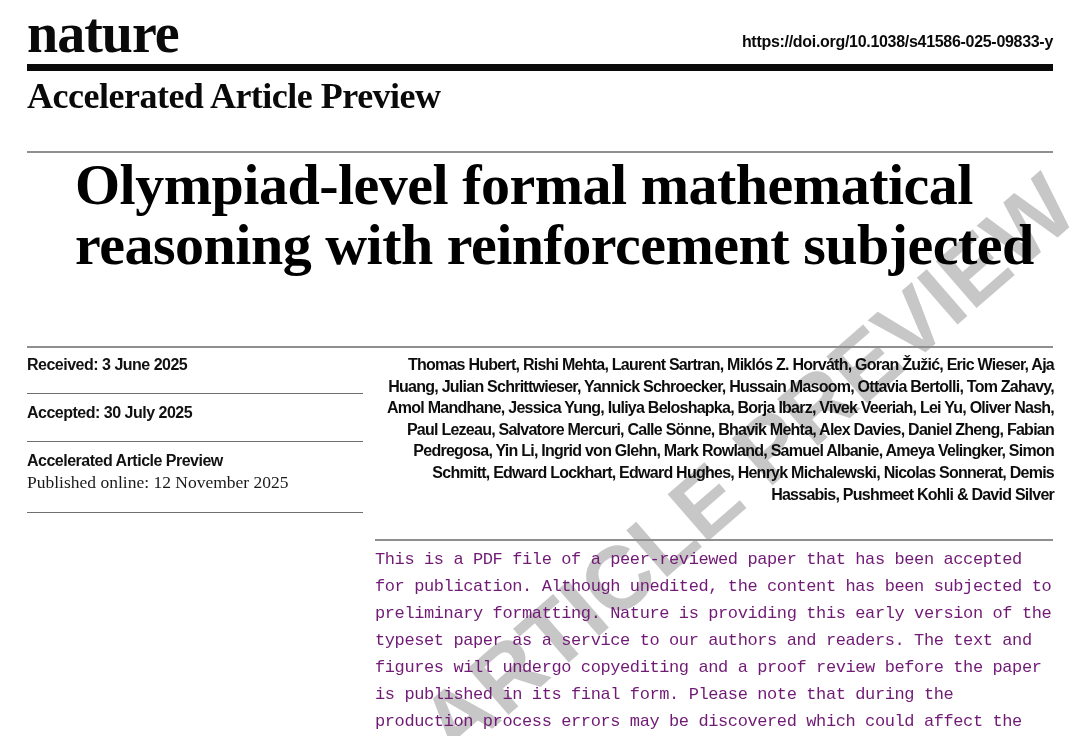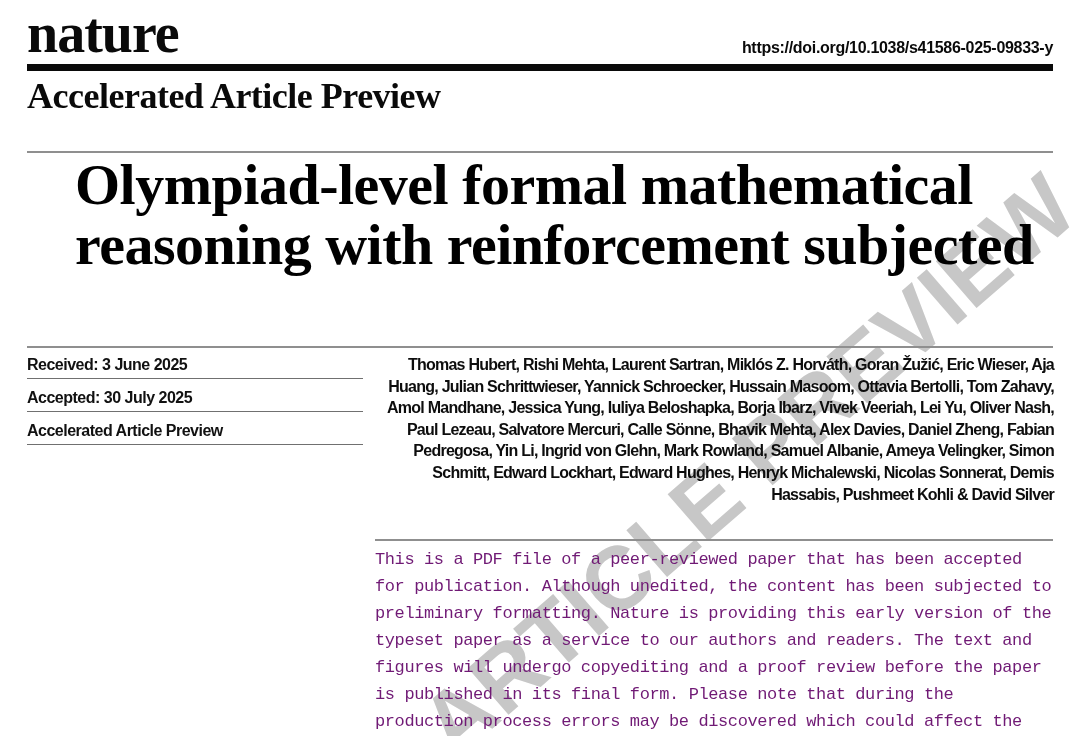--- a/index.html
+++ b/index.html
@@ -15,42 +15,42 @@
     color:#c7c7c7;transform:rotate(-41deg);transform-origin:0 50%;
     user-select:none;
   }
   .content{position:absolute;inset:0;z-index:1;}
   .logo{
     position:absolute;left:27px;top:7px;
     font-family:"Liberation Serif",serif;font-weight:bold;
     font-size:56px;line-height:52px;letter-spacing:-1px;color:#0a0a0a;
   }
   .doi{
-    position:absolute;right:27px;top:39px;
+    position:absolute;right:27px;top:33px;
     font-size:16px;font-weight:bold;letter-spacing:-0.3px;color:#0a0a0a;
     text-decoration:none;
   }
   .black-bar{position:absolute;left:27px;right:27px;top:64px;height:7px;background:#0a0a0a;}
   .kicker{
     position:absolute;left:27px;top:76px;
     font-family:"Liberation Serif",serif;font-weight:bold;
     font-size:36px;line-height:40px;letter-spacing:-0.5px;color:#0a0a0a;
   }
   .rule{position:absolute;height:2px;background:#8f8f8f;}
   .rule-top{left:27px;right:27px;top:151px;}
   .rule-cols{left:27px;right:27px;top:346px;}
   .rule-notice{left:375px;width:678px;top:539px;}
   .title{
     position:absolute;left:27px;right:27px;top:155px;
     font-family:"Liberation Serif",serif;font-weight:bold;
     font-size:58px;line-height:60px;letter-spacing:-0.5px;color:#000000;margin-left:48px;
   }
   .sidebar{position:absolute;left:27px;top:355px;width:336px;}
   .side-row{
-    padding-bottom:4px;border-bottom:1.5px solid #707070;margin-bottom:9px;
+    padding-bottom:19px;border-bottom:1.5px solid #707070;margin-bottom:9px;
   }
   .side-strong{font-size:16px;font-weight:bold;letter-spacing:-0.5px;line-height:19px;}
   .side-serif{
     font-family:"Liberation Serif",serif;font-weight:normal;
     font-size:17.5px;line-height:21px;letter-spacing:0;color:#1a1a1a;margin-top:2px;
   }
   .cite{
     font-size:15.5px;font-weight:bold;letter-spacing:-0.5px;line-height:22.5px;
     overflow-wrap:anywhere;
   }
@@ -95,20 +95,21 @@
 
     <div class="sidebar">
       <div class="side-row">
         <div class="side-strong">Received: 3 June 2025</div>
       </div>
       <div class="side-row">
         <div class="side-strong">Accepted: 30 July 2025</div>
       </div>
       <div class="side-row">
         <div class="side-strong">Accelerated Article Preview</div>
+        <div class="side-serif">Published online: 12 November 2025</div>
       </div>
     </div>
 
     <div class="authors">Thomas Hubert, Rishi Mehta, Laurent Sartran, Miklós Z. Horváth, Goran Žužić, Eric Wieser, Aja Huang, Julian Schrittwieser, Yannick Schroecker, Hussain Masoom, Ottavia Bertolli, Tom Zahavy, Amol Mandhane, Jessica Yung, Iuliya Beloshapka, Borja Ibarz, Vivek Veeriah, Lei Yu, Oliver Nash, Paul Lezeau, Salvatore Mercuri, Calle Sönne, Bhavik Mehta, Alex Davies, Daniel Zheng, Fabian Pedregosa, Yin Li, Ingrid von Glehn, Mark Rowland, Samuel Albanie, Ameya Velingker, Simon Schmitt, Edward Lockhart, Edward Hughes, Henryk Michalewski, Nicolas Sonnerat, Demis Hassabis, Pushmeet Kohli &amp; David Silver</div>
 
     <div class="rule rule-notice"></div>
 
     <div class="notice">This is a PDF file of a peer-reviewed paper that has been accepted for publication. Although unedited, the content has been subjected to preliminary formatting. Nature is providing this early version of the typeset paper as a service to our authors and readers. The text and figures will undergo copyediting and a proof review before the paper is published in its final form. Please note that during the production process errors may be discovered which could affect the content, and all legal disclaimers apply.</div>
 
   </div>

